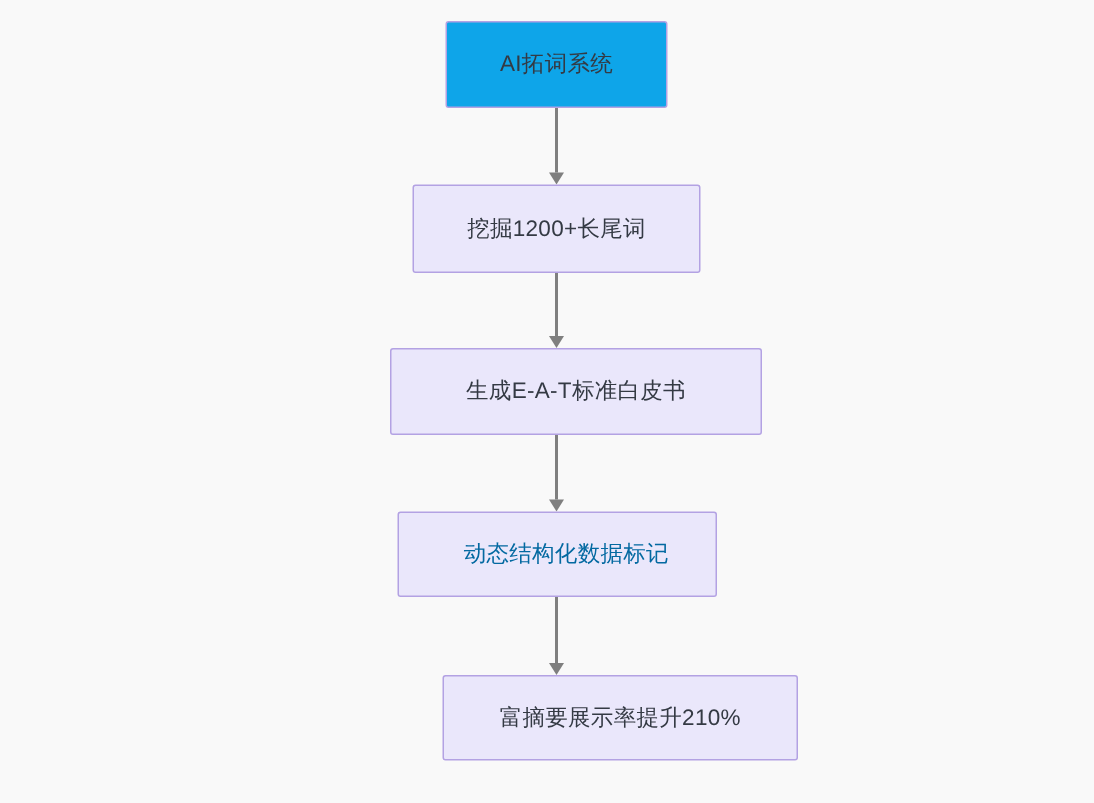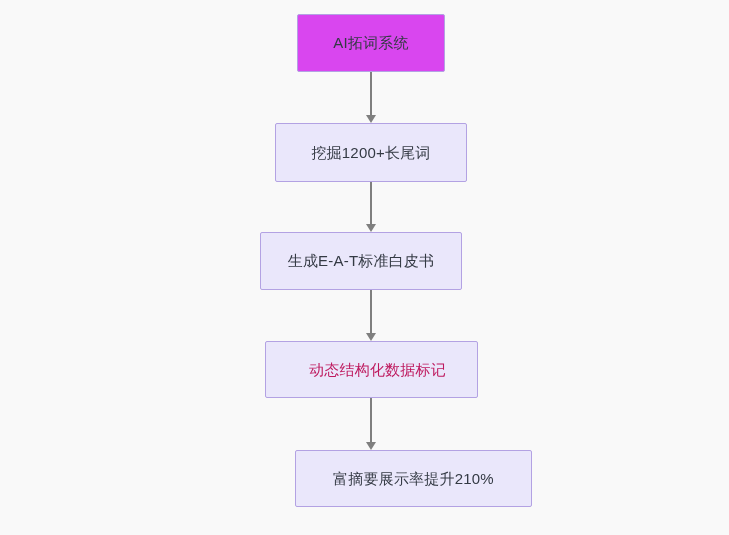--- a/index.html
+++ b/index.html
@@ -56,48 +56,48 @@
     border-left: 5px solid transparent;
     border-right: 5px solid transparent;
     border-top: 8px solid #6f6f6f;
   }
 </style>
 </head>
 <body style="background: rgb(249, 249, 249);">
 
 <div id="flowchart">
 
-  <div class="node" style="left: 297px; top: 14px; width: 148px; height: 58px; background: #d946ef; border-color: rgb(179, 162, 227); color: rgb(52, 58, 68);">
+  <div class="node" style="left: 297px; top: 14px; width: 148px; height: 58px; background: #0ea5e9; border-color: rgb(179, 162, 227); color: rgb(52, 58, 68);">
     <span class="node-label">AI拓词系统</span>
   </div>
 
   <div class="edge" style="left: 371px; top: 72px;">
     <div class="edge-line" style="height: 43px; background: rgb(127, 127, 127);"></div>
     <div class="edge-head" style="top: 43px; border-top-color: rgb(127, 127, 127);"></div>
   </div>
 
   <div class="node" style="left: 275px; top: 123px; width: 192px; height: 59px; background: rgb(234, 231, 251); border-color: rgb(179, 162, 227); color: rgb(52, 58, 68);">
     <span class="node-label">挖掘1200+长尾词</span>
   </div>
 
   <div class="edge" style="left: 371px; top: 182px;">
     <div class="edge-line" style="height: 42px; background: rgb(127, 127, 127);"></div>
     <div class="edge-head" style="top: 42px; border-top-color: rgb(127, 127, 127);"></div>
   </div>
 
-  <div class="node" style="left: 260px; top: 232px; width: 202px; height: 58px; background: rgb(234, 231, 251); border-color: rgb(179, 162, 227); color: rgb(52, 58, 68);">
+  <div class="node" style="left: 260px; top: 232px; width: 248px; height: 58px; background: rgb(234, 231, 251); border-color: rgb(179, 162, 227); color: rgb(52, 58, 68);">
     <span class="node-label">生成E-A-T标准白皮书</span>
   </div>
 
   <div class="edge" style="left: 371px; top: 290px;">
     <div class="edge-line" style="height: 43px; background: rgb(127, 127, 127);"></div>
     <div class="edge-head" style="top: 43px; border-top-color: rgb(127, 127, 127);"></div>
   </div>
 
-  <div class="node" style="left: 265px; top: 341px; width: 213px; height: 57px; background: rgb(234, 231, 251); border-color: rgb(179, 162, 227); color: #be185d; padding-left: 12px;">
+  <div class="node" style="left: 265px; top: 341px; width: 213px; height: 57px; background: rgb(234, 231, 251); border-color: rgb(179, 162, 227); color: #0369a1; padding-left: 12px;">
     <span class="node-label">动态结构化数据标记</span>
   </div>
 
   <div class="edge" style="left: 371px; top: 398px;">
     <div class="edge-line" style="height: 44px; background: rgb(127, 127, 127);"></div>
     <div class="edge-head" style="top: 44px; border-top-color: rgb(127, 127, 127);"></div>
   </div>
 
   <div class="node" style="left: 253px; top: 450px; width: 237px; height: 57px; background: rgb(234, 231, 251); border-color: rgb(179, 162, 227); color: rgb(52, 58, 68); margin-left: 42px;">
     <span class="node-label">富摘要展示率提升210%</span>

